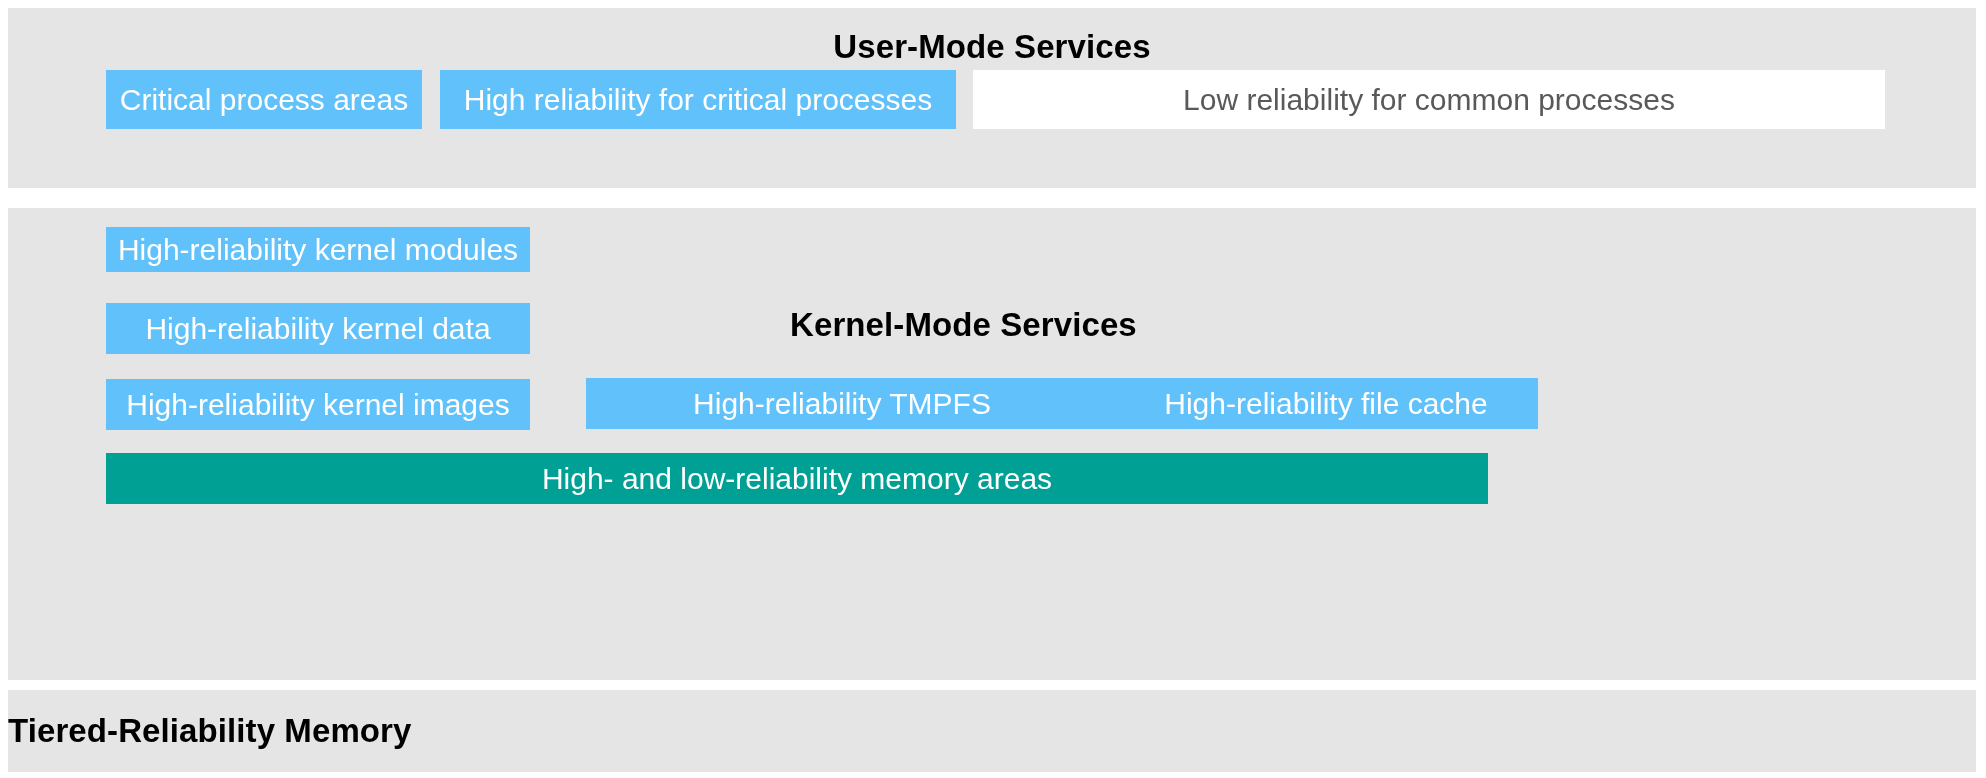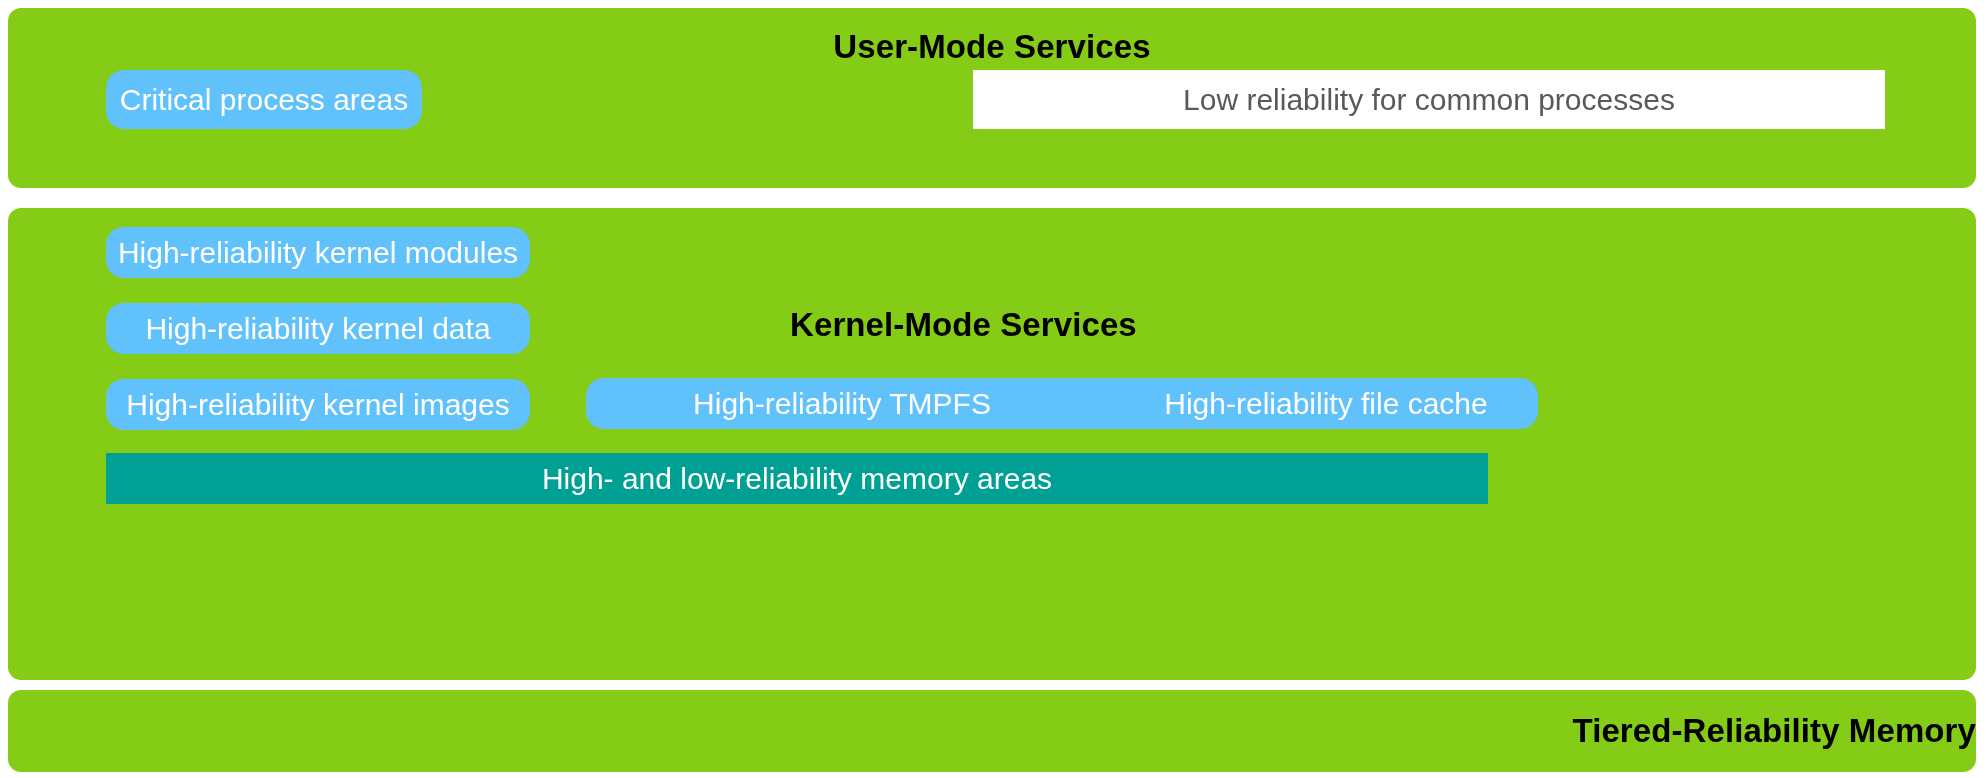--- a/index.html
+++ b/index.html
@@ -16,23 +16,22 @@
   .diagram {
     position: relative;
     width: 1986px;
     height: 778px;
     background: #ffffff;
   }
 
   
   .tier {
     position: absolute;
-    background: #84cc16;
+    background: #e5e5e5;
     box-sizing: border-box;
-    border-radius: 13px;
   }
   #tier-user {
     left: 8px;
     top: 8px;
     width: 1968px;
     height: 180px;
   }
   #tier-kernel {
     left: 8px;
     top: 208px;
@@ -58,21 +57,21 @@
     left: 0;
     right: 0;
     top: 20px;
     text-align: center;
     font-size: 33px;
   }
   #memory-title {
     left: 0;
     right: 0;
     top: 22px;
-    text-align: right;
+    text-align: left;
     font-size: 33px;
   }
   #kernel-mode-title {
     left: 790px;
     top: 287px;
     font-size: 33px;
     margin-top: 19px;
   }
 
   
@@ -82,21 +81,20 @@
     display: flex;
     align-items: center;
     justify-content: center;
     font-size: 30px;
     white-space: nowrap;
     line-height: 1;
   }
   .box.blue {
     background: #61c1fb;
     color: #ffffff;
-    border-radius: 18px;
   }
   .box.teal {
     background: #00a094;
     color: #ffffff;
   }
   .box.white {
     background: #ffffff;
     color: #58595b;
   }
 
@@ -118,21 +116,21 @@
     top: 70px;
     width: 912px;
     height: 59px;
   }
 
   
   #box-hr-kernel-modules {
     left: 106px;
     top: 227px;
     width: 424px;
-    height: 51px;
+    height: 45px;
   }
   #box-hr-kernel-data {
     left: 106px;
     top: 303px;
     width: 424px;
     height: 51px;
   }
   #box-hr-kernel-images {
     left: 106px;
     top: 379px;
@@ -165,20 +163,23 @@
 <div class="diagram">
 
   <div class="tier" id="tier-user">
     <div class="tier-title" id="user-mode-title">User-Mode Services</div>
   </div>
 
   <div class="box blue" id="box-critical-process-areas">
     <span>Critical process areas</span>
   </div>
 
+  <div class="box blue" id="box-high-reliability-critical">
+    <span>High reliability for critical processes</span>
+  </div>
 
   <div class="box white" id="box-low-reliability-common">
     <span>Low reliability for common processes</span>
   </div>
 
   <div class="tier" id="tier-kernel"></div>
 
   <div class="tier-title" id="kernel-mode-title">Kernel-Mode Services</div>
 
   <div class="box blue" id="box-hr-kernel-modules">

